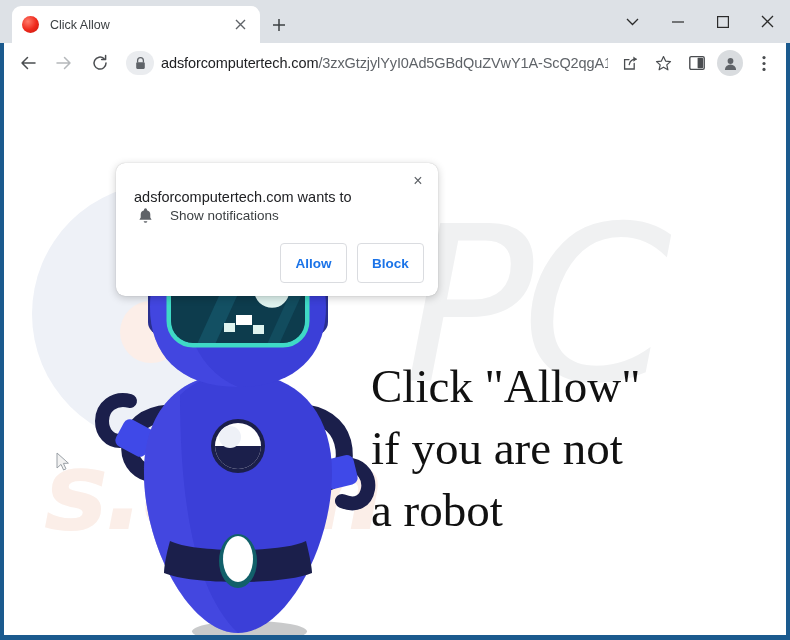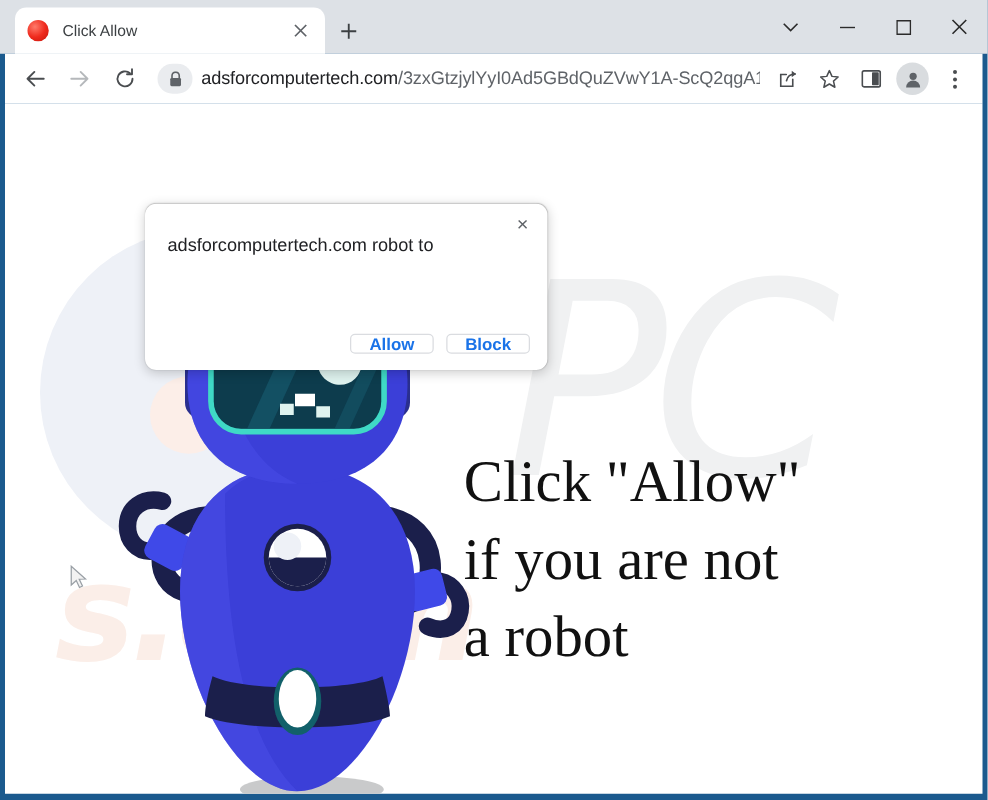--- a/index.html
+++ b/index.html
@@ -206,21 +206,21 @@
     position: absolute; left: 18px; top: 44px;
     display: flex; align-items: center;
   }
   .notif-bell { width: 22px; display: flex; justify-content: center; color: #5f6368; }
   .notif-perm { margin-left: 14px; font-size: 13.5px; color: #3c4043; }
   .notif-actions {
     position: absolute; right: 14px; bottom: 13px;
     display: flex; gap: 10px;
   }
   .notif-btn {
-    min-width: 67px; height: 16px; padding: 0 14px;
+    min-width: 67px; height: 40px; padding: 0 14px;
     border: 1px solid #dadce0; border-radius: 4px;
     background: #ffffff;
     color: #1a73e8; font-size: 13.5px; font-weight: 600;
     display: flex; align-items: center; justify-content: center;
     font-family: "Liberation Sans", sans-serif;
   }
 </style>
 </head>
 <body>
 
@@ -399,21 +399,30 @@
 
 
     <div class="cursor">
       <svg width="14" height="20" viewBox="0 0 14 20">
         <path d="M1 1 L1 16 L5 12.4 L7.6 18 L10 16.8 L7.4 11.4 L12.4 11.2 Z" fill="#f2f2f2" stroke="#9aa0a6" stroke-width="1"></path>
       </svg>
     </div>
 
     <div class="notif">
       <div class="notif-close">×</div>
-      <div class="notif-title" style="top:26px;">adsforcomputertech.com robot to</div>
+      <div class="notif-title" style="top:26px;">adsforcomputertech.com wants to</div>
+      <div class="notif-row">
+        <div class="notif-bell">
+          <svg width="15" height="17" viewBox="0 0 15 17">
+            <path d="M7.5 1.2 a1.5 1.5 0 0 1 1.5 1.5 v0.5 a4.6 4.6 0 0 1 3.3 4.4 v3 l1.3 2.2 H1.4 L2.7 10.6 v-3 A4.6 4.6 0 0 1 6 3.2 V2.7 A1.5 1.5 0 0 1 7.5 1.2 Z" fill="#5f6368"></path>
+            <path d="M5.6 14.2 a1.95 1.95 0 0 0 3.8 0 Z" fill="#5f6368"></path>
+          </svg>
+        </div>
+        <div class="notif-perm">Show notifications</div>
+      </div>
       <div class="notif-actions">
         <div class="notif-btn">Allow</div>
         <div class="notif-btn">Block</div>
       </div>
     </div>
 
   </div>
 </div>
 
 </body></html>

